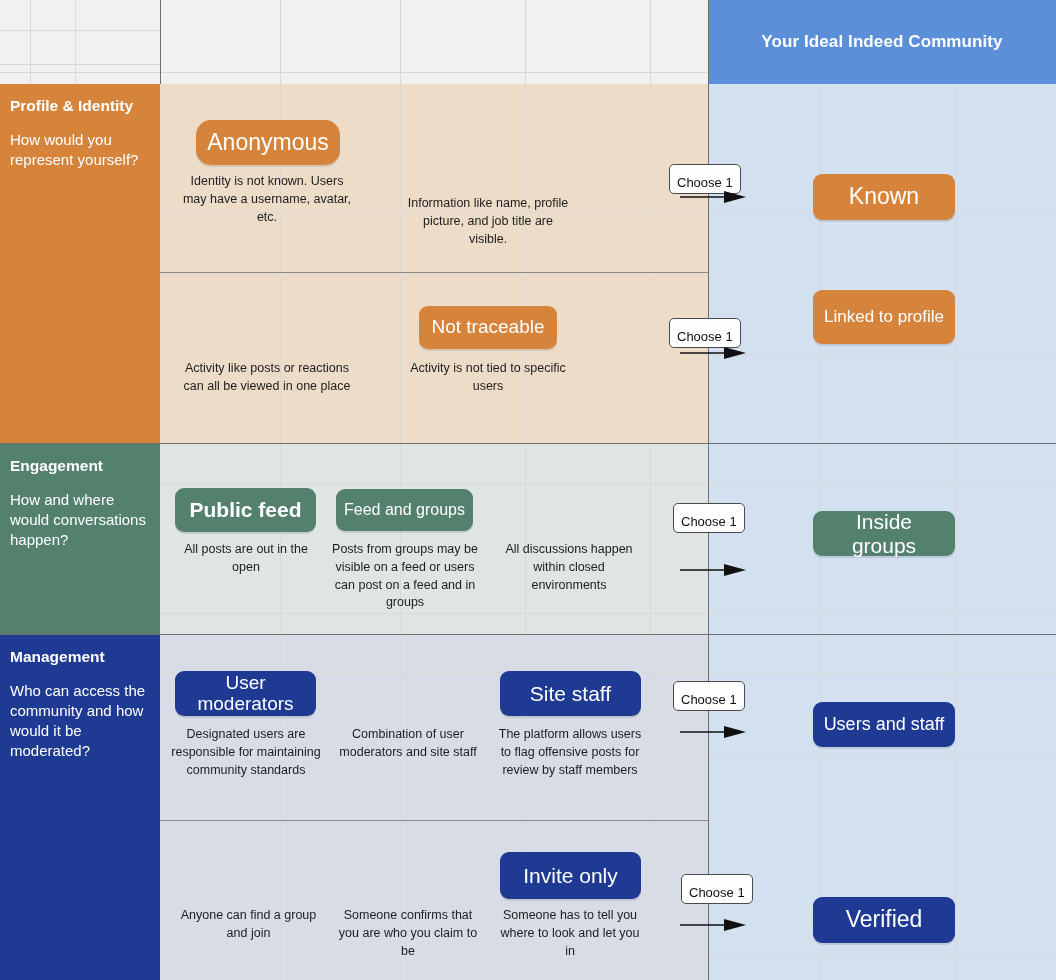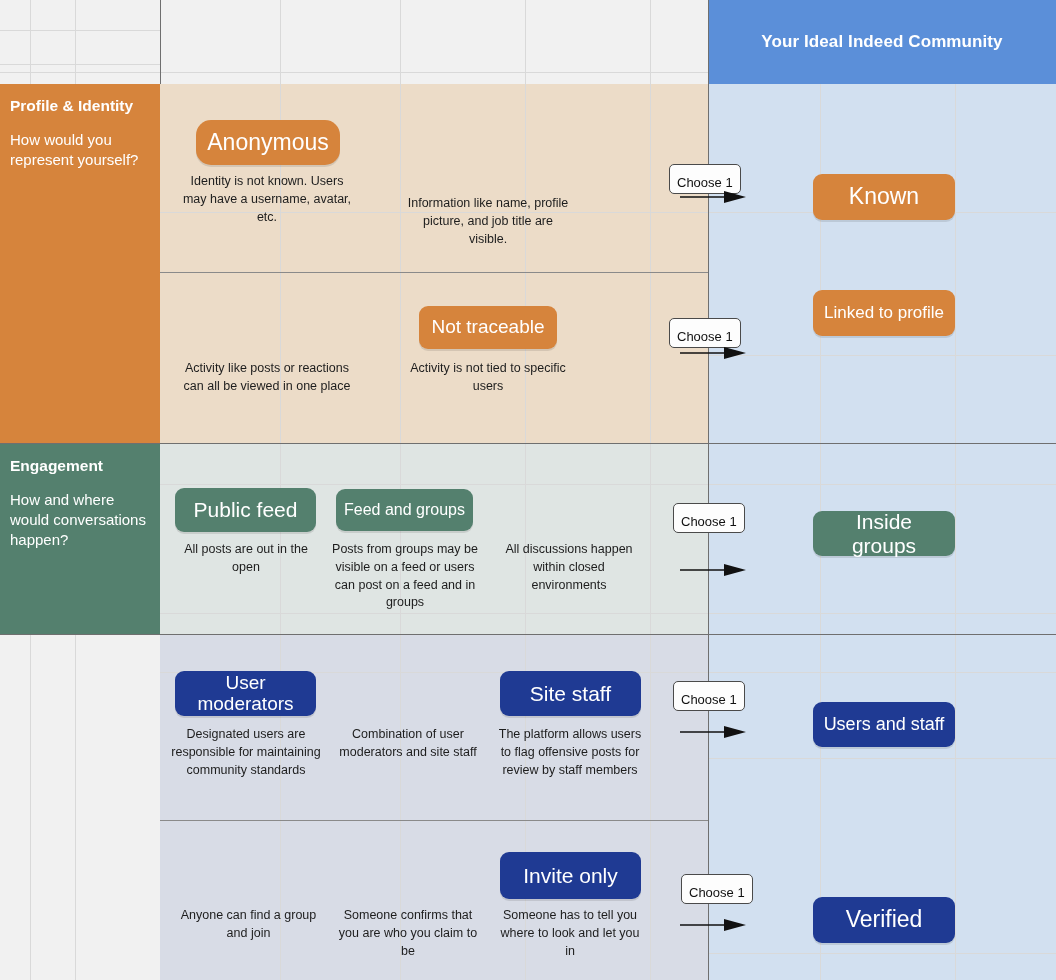--- a/index.html
+++ b/index.html
@@ -169,21 +169,21 @@
   <div class="cap" style="left:403px;top:360px;width:170px;">Activity is not tied to specific users</div>
 
   <div class="choose" style="left:669px;top:318px;">
     <span>Choose 1</span>
   </div>
   <svg class="arrow" style="left:680px;top:345px;" width="66" height="16" viewBox="0 0 66 16">
     <line x1="0" y1="8" x2="48" y2="8" stroke="#111" stroke-width="1.6"></line>
     <polygon points="44,2 66,8 44,14" fill="#111"></polygon>
   </svg>
 
-  <div class="chip orange" style="left:813px;top:290px;width:142px;height:46px;font-size:17px;">
+  <div class="chip orange" style="left:813px;top:290px;width:142px;height:54px;font-size:17px;">
     <span>Linked to profile</span>
   </div>
 
   <div class="rule" style="top:443px;"></div>
 
   <div class="sec-label" style="top:444px;height:190px;background:#54806e;">
     <div class="sec-title">Engagement</div>
     <div class="sec-q">How and where would conversations happen?</div>
   </div>
 
@@ -192,21 +192,21 @@
 
   <div class="gridline-v" style="left:280px;top:444px;height:190px;"></div>
   <div class="gridline-v" style="left:400px;top:444px;height:190px;"></div>
   <div class="gridline-v" style="left:525px;top:444px;height:190px;"></div>
   <div class="gridline-v" style="left:650px;top:444px;height:190px;"></div>
   <div class="gridline-v" style="left:820px;top:444px;height:190px;"></div>
   <div class="gridline-v" style="left:955px;top:444px;height:190px;"></div>
   <div class="gridline-h" style="top:484px;left:160px;width:896px;"></div>
   <div class="gridline-h" style="top:613px;left:160px;width:896px;"></div>
 
-  <div class="chip green" style="left:175px;top:488px;width:141px;height:44px;font-size:21px;">
+  <div class="chip green" style="left:175px;top:488px;width:141px;height:44px;font-size:21px;font-weight:bold;">
     <span>Public feed</span>
   </div>
   <div class="chip green" style="left:336px;top:489px;width:137px;height:42px;font-size:16px;">
     <span>Feed and groups</span>
   </div>
 
   <div class="cap" style="left:171px;top:541px;width:150px;">All posts are out in the open</div>
   <div class="cap" style="left:330px;top:541px;width:150px;">Posts from groups may be visible on a feed or users can post on a feed and in groups</div>
   <div class="cap" style="left:494px;top:541px;width:150px;">All discussions happen within closed environments</div>
 
@@ -217,20 +217,24 @@
     <line x1="0" y1="8" x2="48" y2="8" stroke="#111" stroke-width="1.6"></line>
     <polygon points="44,2 66,8 44,14" fill="#111"></polygon>
   </svg>
 
   <div class="chip green" style="left:813px;top:511px;width:142px;height:45px;font-size:21px;">
     <span>Inside groups</span>
   </div>
 
   <div class="rule" style="top:634px;"></div>
 
+  <div class="sec-label" style="top:635px;height:345px;background:#1f3a93;">
+    <div class="sec-title">Management</div>
+    <div class="sec-q">Who can access the community and how would it be moderated?</div>
+  </div>
 
   <div class="pane-left" style="top:635px;height:345px;background:#d8dce6;"></div>
   <div class="pane-right" style="top:635px;height:345px;background:#d2e0f0;"></div>
 
   <div class="gridline-v" style="left:280px;top:635px;height:345px;"></div>
   <div class="gridline-v" style="left:400px;top:635px;height:345px;"></div>
   <div class="gridline-v" style="left:525px;top:635px;height:345px;"></div>
   <div class="gridline-v" style="left:650px;top:635px;height:345px;"></div>
   <div class="gridline-v" style="left:820px;top:635px;height:345px;"></div>
   <div class="gridline-v" style="left:955px;top:635px;height:345px;"></div>

